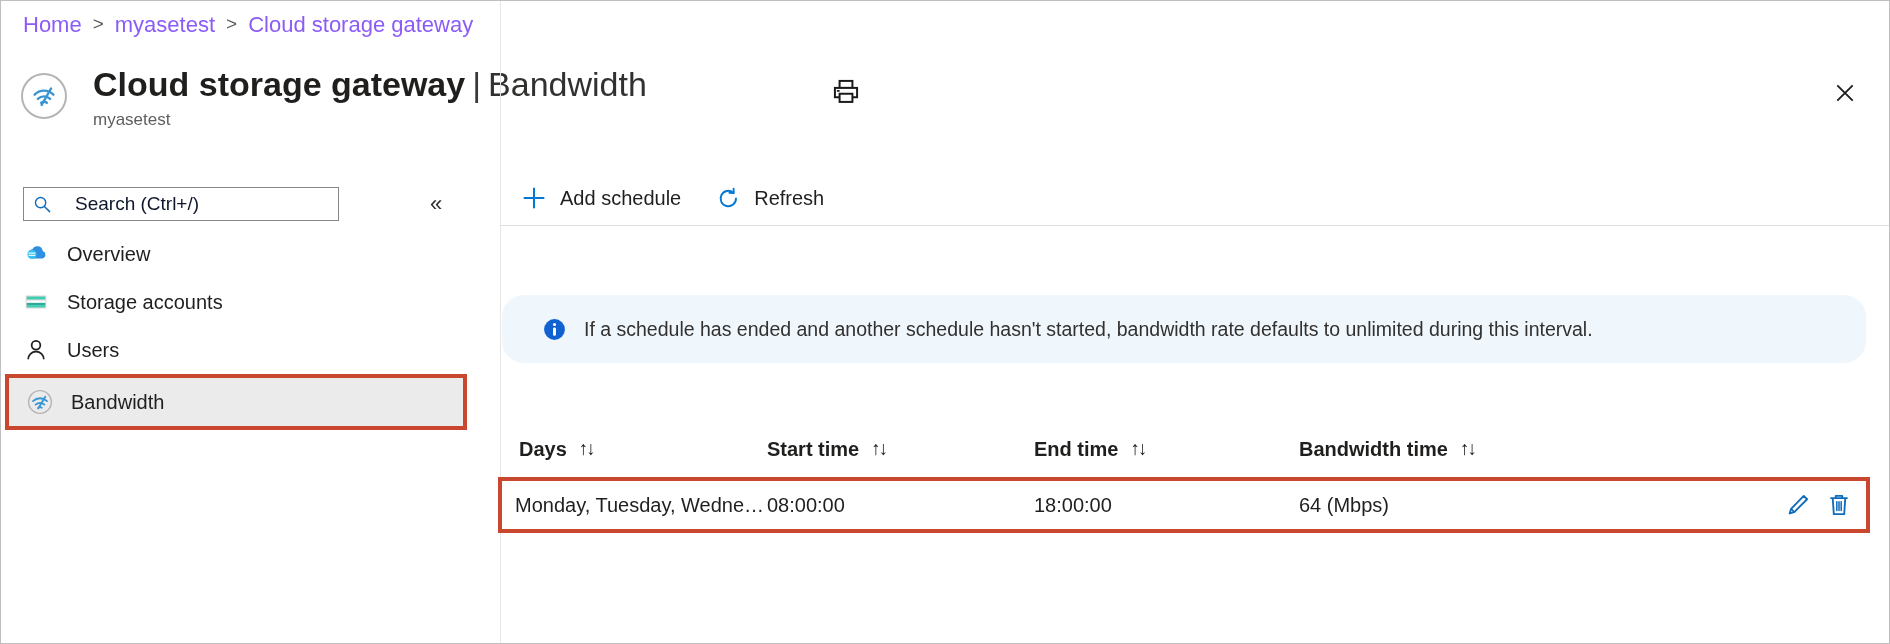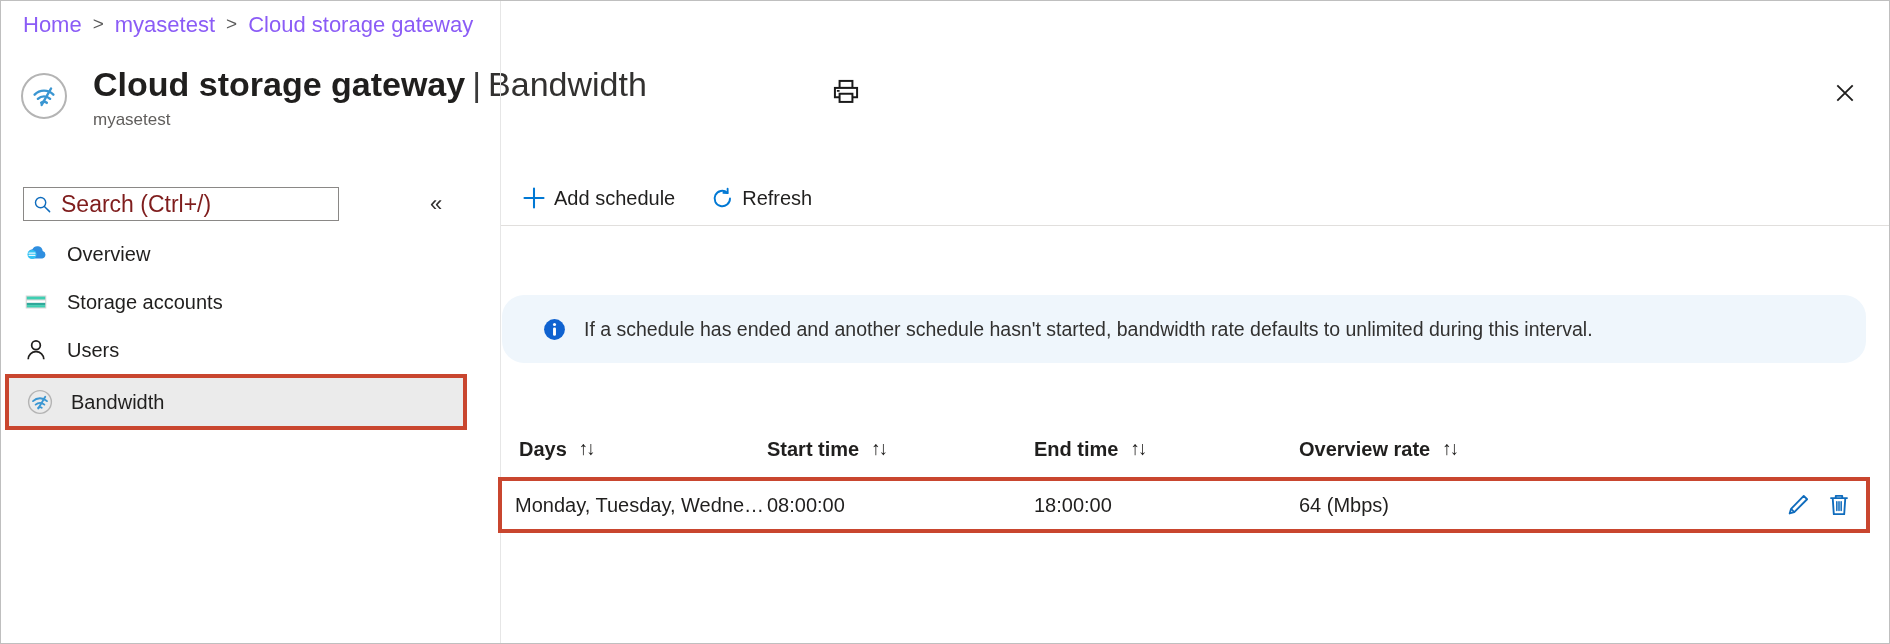--- a/index.html
+++ b/index.html
@@ -63,21 +63,21 @@
 
   
   .search-box {
     position: absolute; left: 22px; top: 186px;
     width: 316px; height: 34px;
     border: 1px solid #8a8886; background: #fff;
     display: flex; align-items: center; padding-left: 9px;
   }
   .search-box .si { flex: 0 0 auto; display: flex; align-items: center; }
   .search-text {
-    margin-left: 9px; font-size: 23px; color: #7f1d1d;
+    margin-left: 23px; font-size: 19px; color: #0f172a;
     line-height: 24px; white-space: nowrap;
   }
   .collapse-btn {
     position: absolute; left: 420px; top: 188px;
     width: 30px; height: 30px; cursor: pointer;
     display: flex; align-items: center; justify-content: center;
     font-size: 22px; color: #323130;
   }
 
   .nav {
@@ -122,21 +122,21 @@
   .cmd {
     display: flex; align-items: center;
     height: 40px; margin-right: 32px; cursor: pointer;
   }
   .cmd-ico {
     width: 30px; height: 30px;
     display: flex; align-items: center; justify-content: center;
     flex: 0 0 30px;
   }
   .cmd-lbl {
-    margin-left: 5px; font-size: 20px; line-height: 26px;
+    margin-left: 11px; font-size: 20px; line-height: 26px;
     color: #201f1e; white-space: nowrap;
   }
 
   
   .banner {
     position: absolute; left: 501px; top: 294px;
     width: 1364px; height: 68px;
     background: #eff6fc;
     display: flex; align-items: center;
     padding-left: 40px;
@@ -347,21 +347,21 @@
       </div>
       <div class="th c2">
         <span>Start time</span>
         <span class="sort-ico">↑↓</span>
       </div>
       <div class="th c3">
         <span>End time</span>
         <span class="sort-ico">↑↓</span>
       </div>
       <div class="th c4">
-        <span>Overview rate</span>
+        <span>Bandwidth time</span>
         <span class="sort-ico">↑↓</span>
       </div>
       <div class="th c5"></div>
     </div>
 
     <div class="trow">
       <div class="td c1">Monday, Tuesday, Wednesd...</div>
       <div class="td c2">08:00:00</div>
       <div class="td c3">18:00:00</div>
       <div class="td c4">64 (Mbps)</div>

